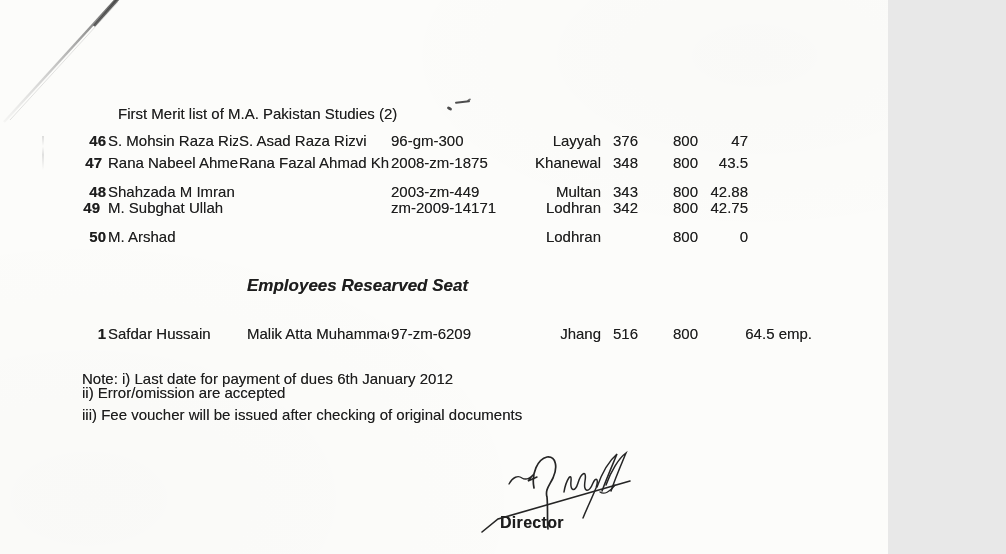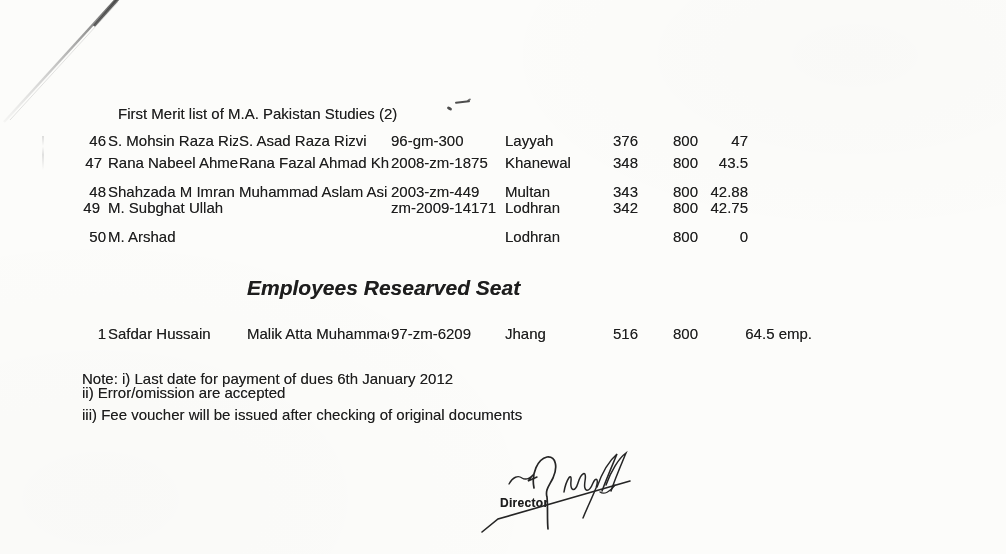--- a/index.html
+++ b/index.html
@@ -1,42 +1,42 @@
 <!DOCTYPE html>
 <html><head>
 <meta charset="utf-8">
 <style>
   html,body{margin:0;padding:0;background:#e8e8e8;}
   .sheet{
-    position:relative;width:1006px;height:554px;overflow:hidden;
+    position:relative;width:888px;height:554px;overflow:hidden;
     background:#fcfcfa;
     background-image:
       radial-gradient(ellipse 400px 200px at 85% 10%, rgba(0,0,0,0.012), transparent),
       radial-gradient(ellipse 500px 300px at 10% 90%, rgba(0,0,0,0.01), transparent);
     font-family:"Liberation Sans", sans-serif;
     font-size:15px;color:#1d1d1d;
     text-shadow:0 0 0.5px rgba(30,30,30,0.55);
   }
   .abs{position:absolute;white-space:nowrap;}
   .doc-title{left:118px;top:105px;}
   .trow{position:absolute;left:0;width:1006px;height:21px;}
   .trow span{position:absolute;top:0;white-space:nowrap;}
-  .c-sr{left:72px;width:34px;text-align:right;}
+  .c-sr{left:72px;width:34px;text-align:right;font-weight:bold;}
   .c-name{left:108px;width:130px;overflow:hidden;}
   .c-father{left:239px;width:150px;overflow:hidden;}
   .c-reg{left:391px;width:112px;overflow:hidden;}
-  .c-city{left:505px;width:96px;}
+  .c-city{left:505px;width:96px;text-align:right;}
   .c-marks{left:594px;width:44px;text-align:right;}
   .c-total{left:654px;width:44px;text-align:right;}
   .c-merit{left:684px;width:64px;text-align:right;}
   .emp-row .c-father{left:247px;width:142px;}
   .emp-row .c-merit{left:712px;width:100px;text-align:right;}
-  .section-title{left:247px;top:276px;font-weight:bold;font-style:italic;font-size:21px;}
+  .section-title{left:247px;top:276px;font-weight:bold;font-style:italic;font-size:17px;}
   .note-line{left:82px;}
-  .director-label{left:500px;top:496px;font-weight:bold;font-size:12px;letter-spacing:0.3px;}
+  .director-label{left:500px;top:514px;font-weight:bold;font-size:16px;letter-spacing:0.3px;}
   .speck{position:absolute;background:#4d4d4d;border-radius:40%;}
   .speck-1{left:447px;top:107px;width:5px;height:3px;transform:rotate(28deg);}
   .speck-2{left:455px;top:101px;width:15px;height:2px;transform:rotate(-6deg);border-radius:1px;}
   .speck-3{left:467px;top:99px;width:4px;height:2px;transform:rotate(-35deg);opacity:.8;}
   .faint-mark{position:absolute;left:42px;top:136px;width:2px;height:34px;
     background:linear-gradient(#bbb,transparent 30%,#c4c4c4 55%,transparent);opacity:.5;}
   svg{display:block;}
 </style>
 </head>
 <body>
@@ -80,21 +80,20 @@
     <span class="c-father">Rana Fazal Ahmad Kha</span>
     <span class="c-reg">2008-zm-1875</span>
     <span class="c-city">Khanewal</span>
     <span class="c-marks">348</span>
     <span class="c-total">800</span>
     <span class="c-merit">43.5</span>
   </div>
   <div class="trow" style="top:183px;">
     <span class="c-sr">48</span>
     <span class="c-name">Shahzada M Imran H</span>
-    <span class="c-father">Muhammad Aslam Asi</span>
     <span class="c-reg">2003-zm-449</span>
     <span class="c-city">Multan</span>
     <span class="c-marks">343</span>
     <span class="c-total">800</span>
     <span class="c-merit">42.88</span>
   </div>
   <div class="trow" style="top:199px;">
     <span class="c-sr" style="left:66px;">49</span>
     <span class="c-name">M. Subghat Ullah</span>
     <span class="c-reg">zm-2009-14171</span>

